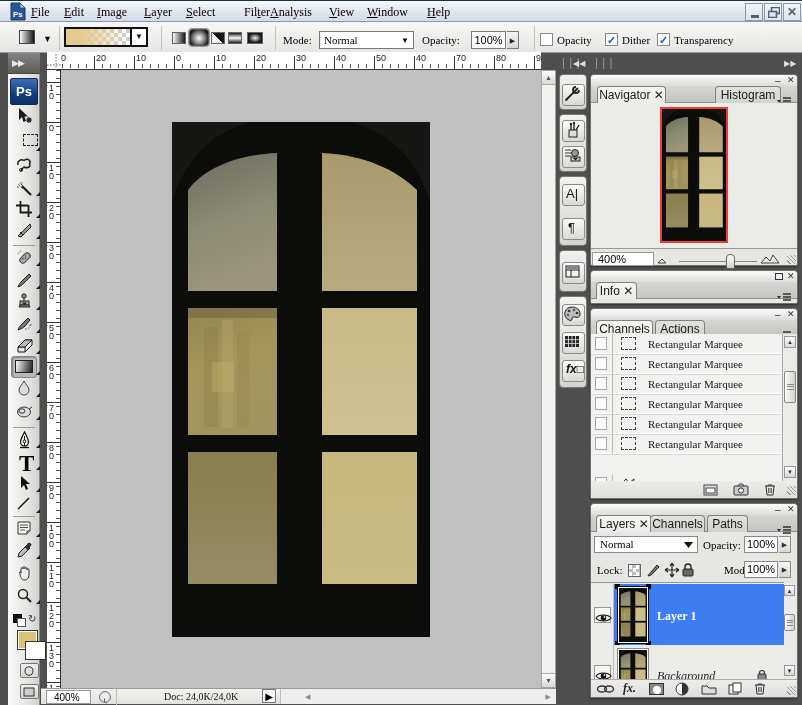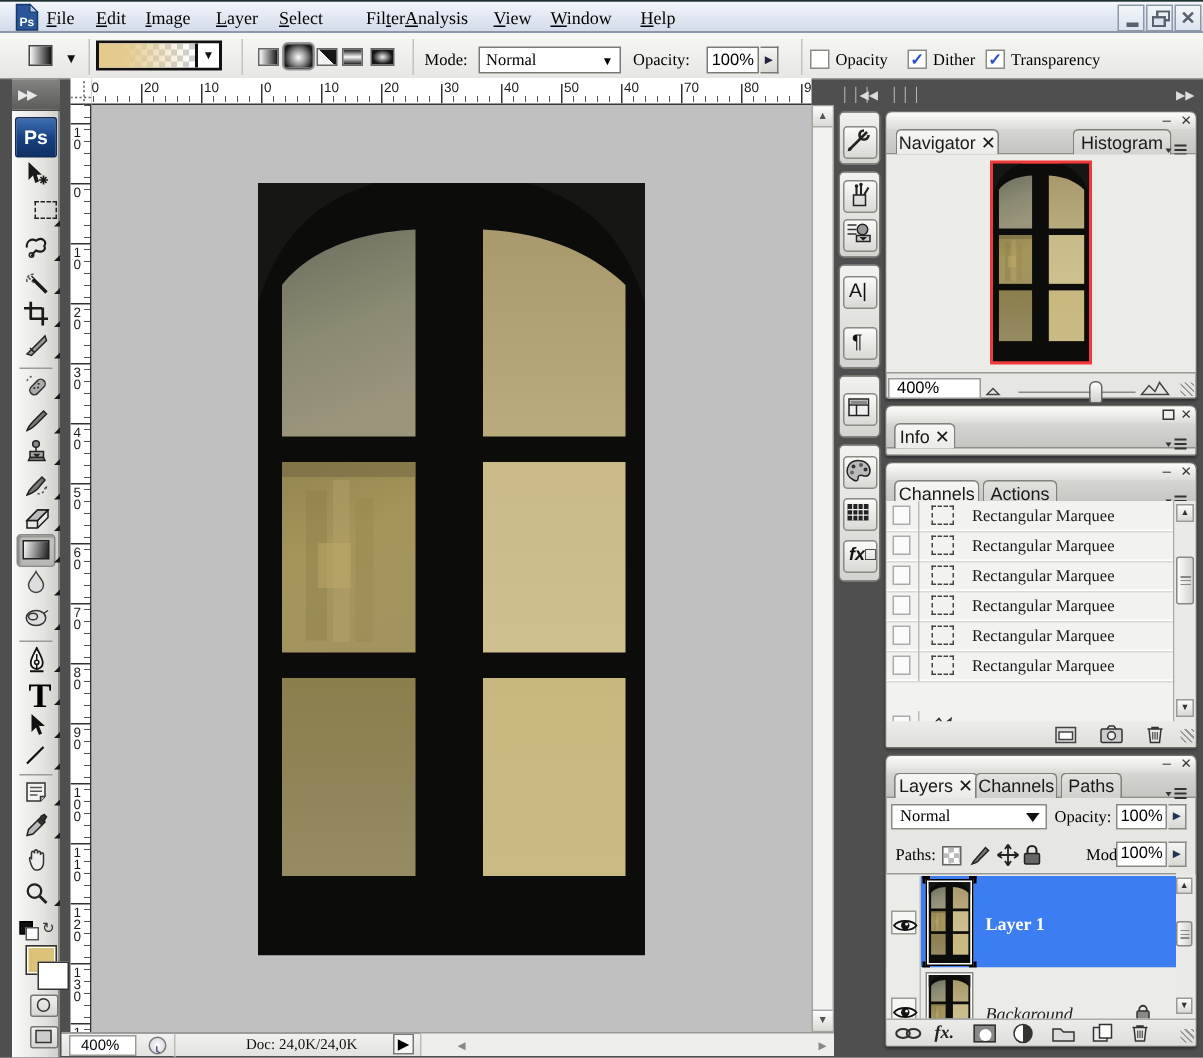--- a/index.html
+++ b/index.html
@@ -524,21 +524,21 @@
       </svg></div>
 <div class="ab" style="left:3px;top:32px;width:104px;height:17px;background:#fff;border:1px solid #8a8a85;">
 <div class="tx" style="left:5px;top:1px;font-size:11px;">Normal</div>
 <svg class="ab" style="right:3px;top:5px;" width="10" height="7">
         <path d="M0,0 h9 l-4.5,6 Z" fill="#111"></path>
       </svg>
     </div>
 <div class="tx" style="left:112px;top:35px;font-size:11px;color:#000;">Opacity:</div>
 <div class="ab" style="left:153px;top:32px;width:34px;height:17px;background:#fff;border:1px solid #8a8a85;font-size:11px;text-align:center;line-height:15px;">100%</div>
 <div class="ab" style="left:188px;top:32px;width:12px;height:17px;background:linear-gradient(#f5f5f3,#d8d8d4);border:1px solid #8a8a85;border-left:none;font-size:7px;text-align:center;line-height:16px;color:#235;">▶</div>
-<div class="tx" style="left:6px;top:60px;font-size:11px;color:#000;">Paths:</div>
+<div class="tx" style="left:6px;top:60px;font-size:11px;color:#000;">Lock:</div>
 <div class="ab" style="left:37px;top:60px;width:13px;height:13px;border:1px solid #666;background:repeating-conic-gradient(#bbb 0% 25%,#fff 0% 50%) 0 0/7px 7px;"></div>
 <svg class="ab" style="left:55px;top:58px;" width="16" height="16">
       <path d="M2,14 C3,12 4,11 5,10 L11,3 L13,5 L7,11 C6,13 5,13 2,14 Z" fill="#777" stroke="#222"></path>
     </svg>
 <svg class="ab" style="left:73px;top:58px;" width="16" height="16">
       <path d="M8,1 L8,15 M1,8 L15,8 M8,1 L6,4 M8,1 L10,4 M8,15 L6,12 M8,15 L10,12 M1,8 L4,6 M1,8 L4,10 M15,8 L12,6 M15,8 L12,10" stroke="#222" stroke-width="1.2"></path>
     </svg>
 <svg class="ab" style="left:90px;top:58px;" width="14" height="16">
       <rect x="2" y="7" width="10" height="7" rx="1" fill="#666" stroke="#222"></rect>
       <path d="M4,7 V5 a3,3 0 0 1 6,0 V7" fill="none" stroke="#222" stroke-width="1.4"></path>

